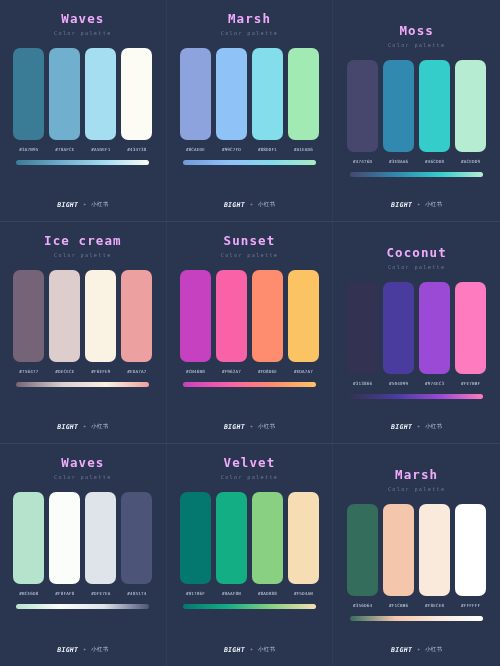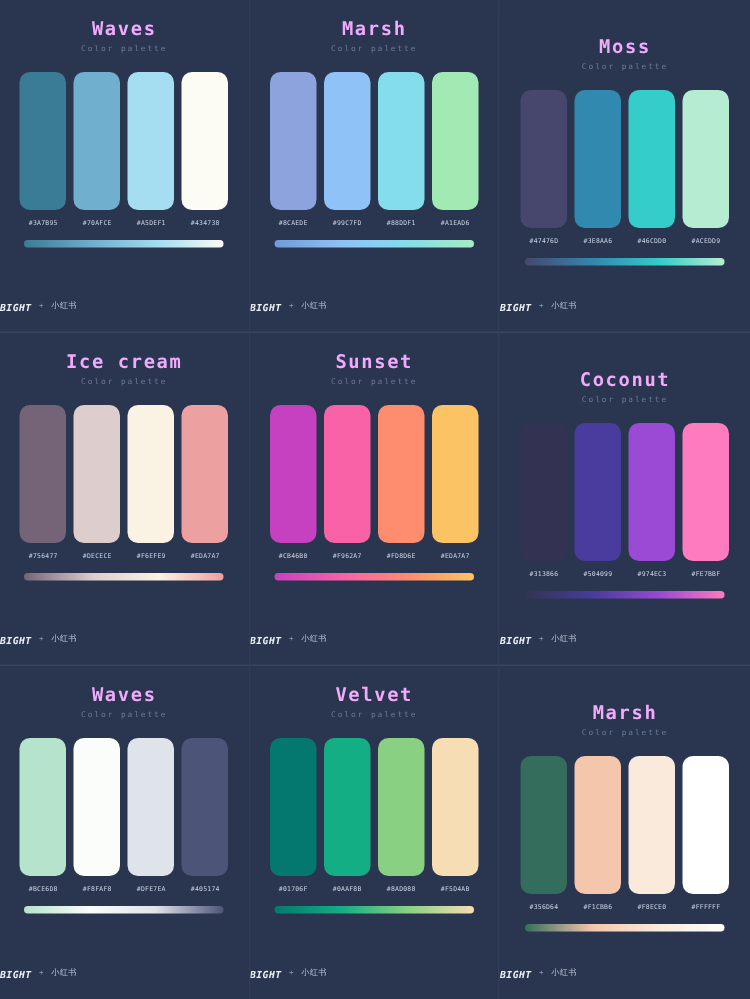--- a/index.html
+++ b/index.html
@@ -94,20 +94,21 @@
     border-radius: 3px;
   }
 
   .card-footer {
     position: absolute;
     left: 0;
     right: 0;
     bottom: 13px;
     display: flex;
     align-items: center;
+    justify-content: center;
     gap: 5px;
   }
   .footer-logo {
     font-family: "DejaVu Sans Mono", "Liberation Mono", monospace;
     font-size: 6.5px;
     font-weight: bold;
     font-style: italic;
     color: #eef2f8;
     letter-spacing: 0.3px;
     line-height: 1;

